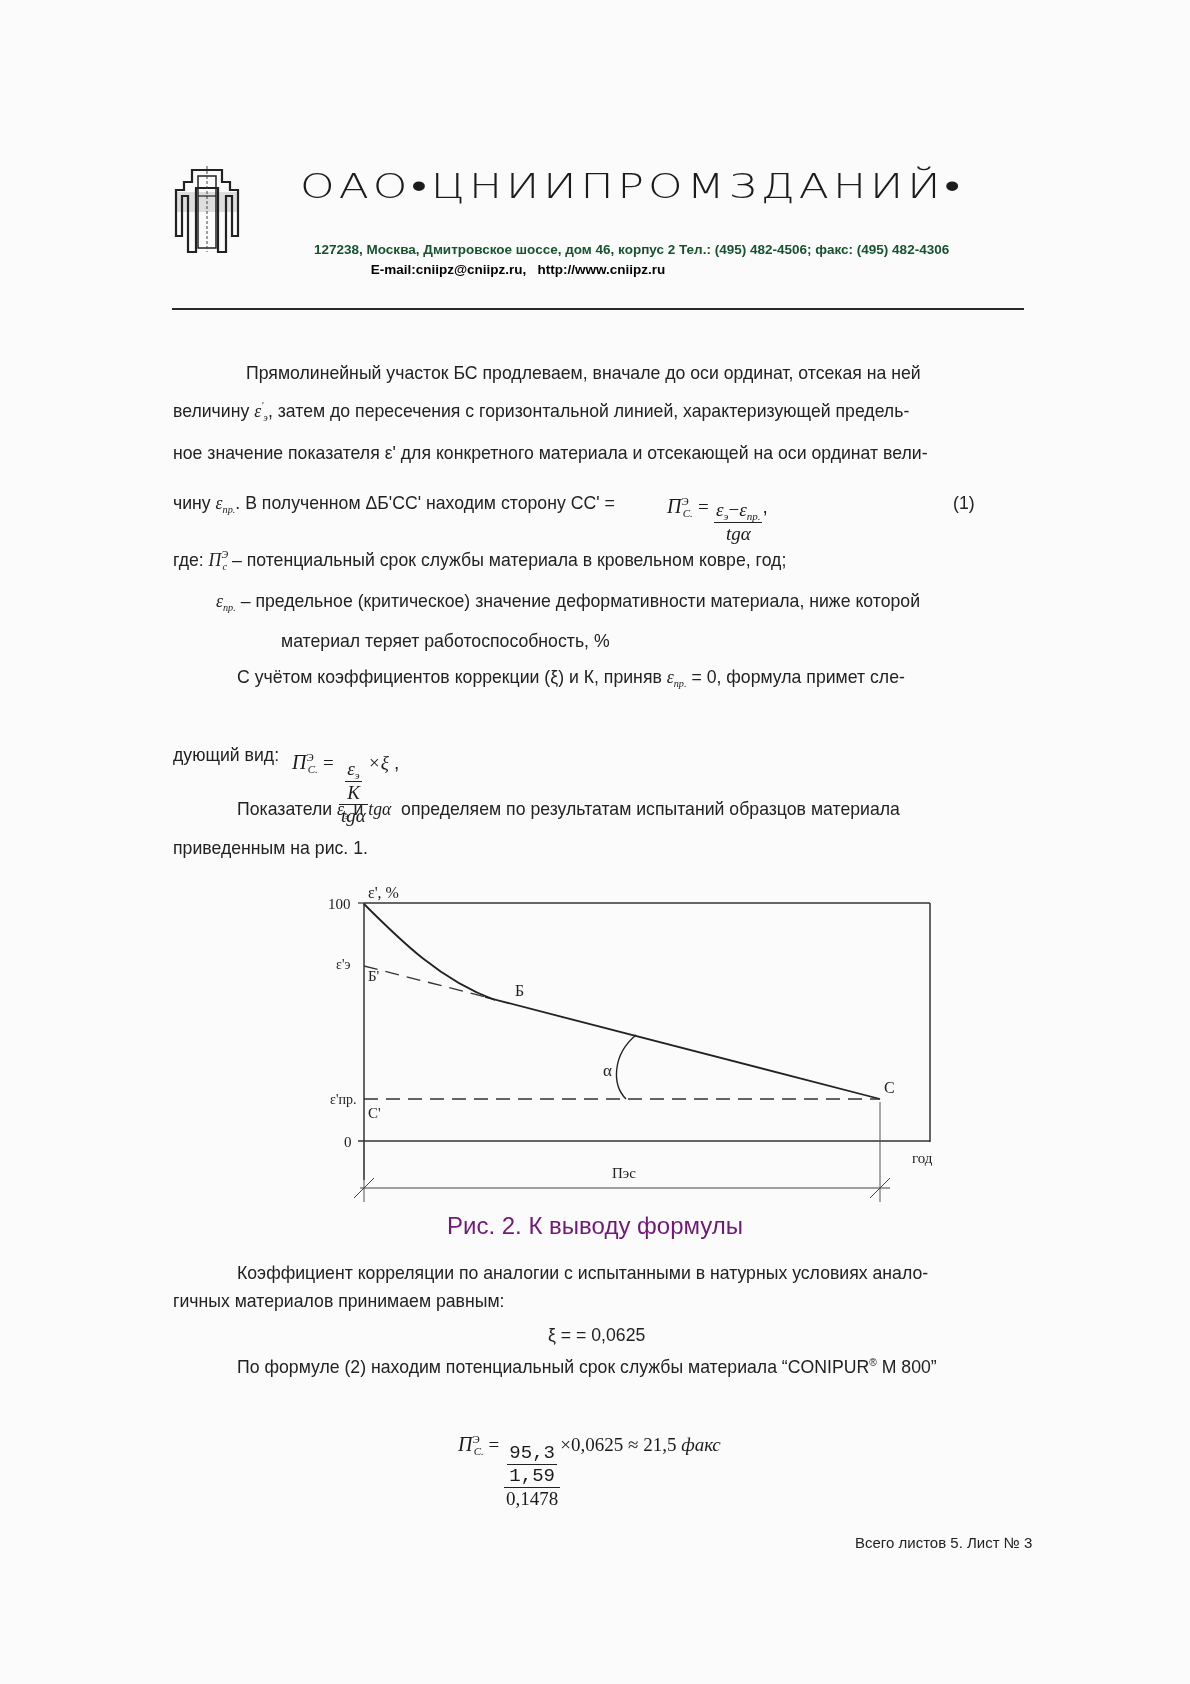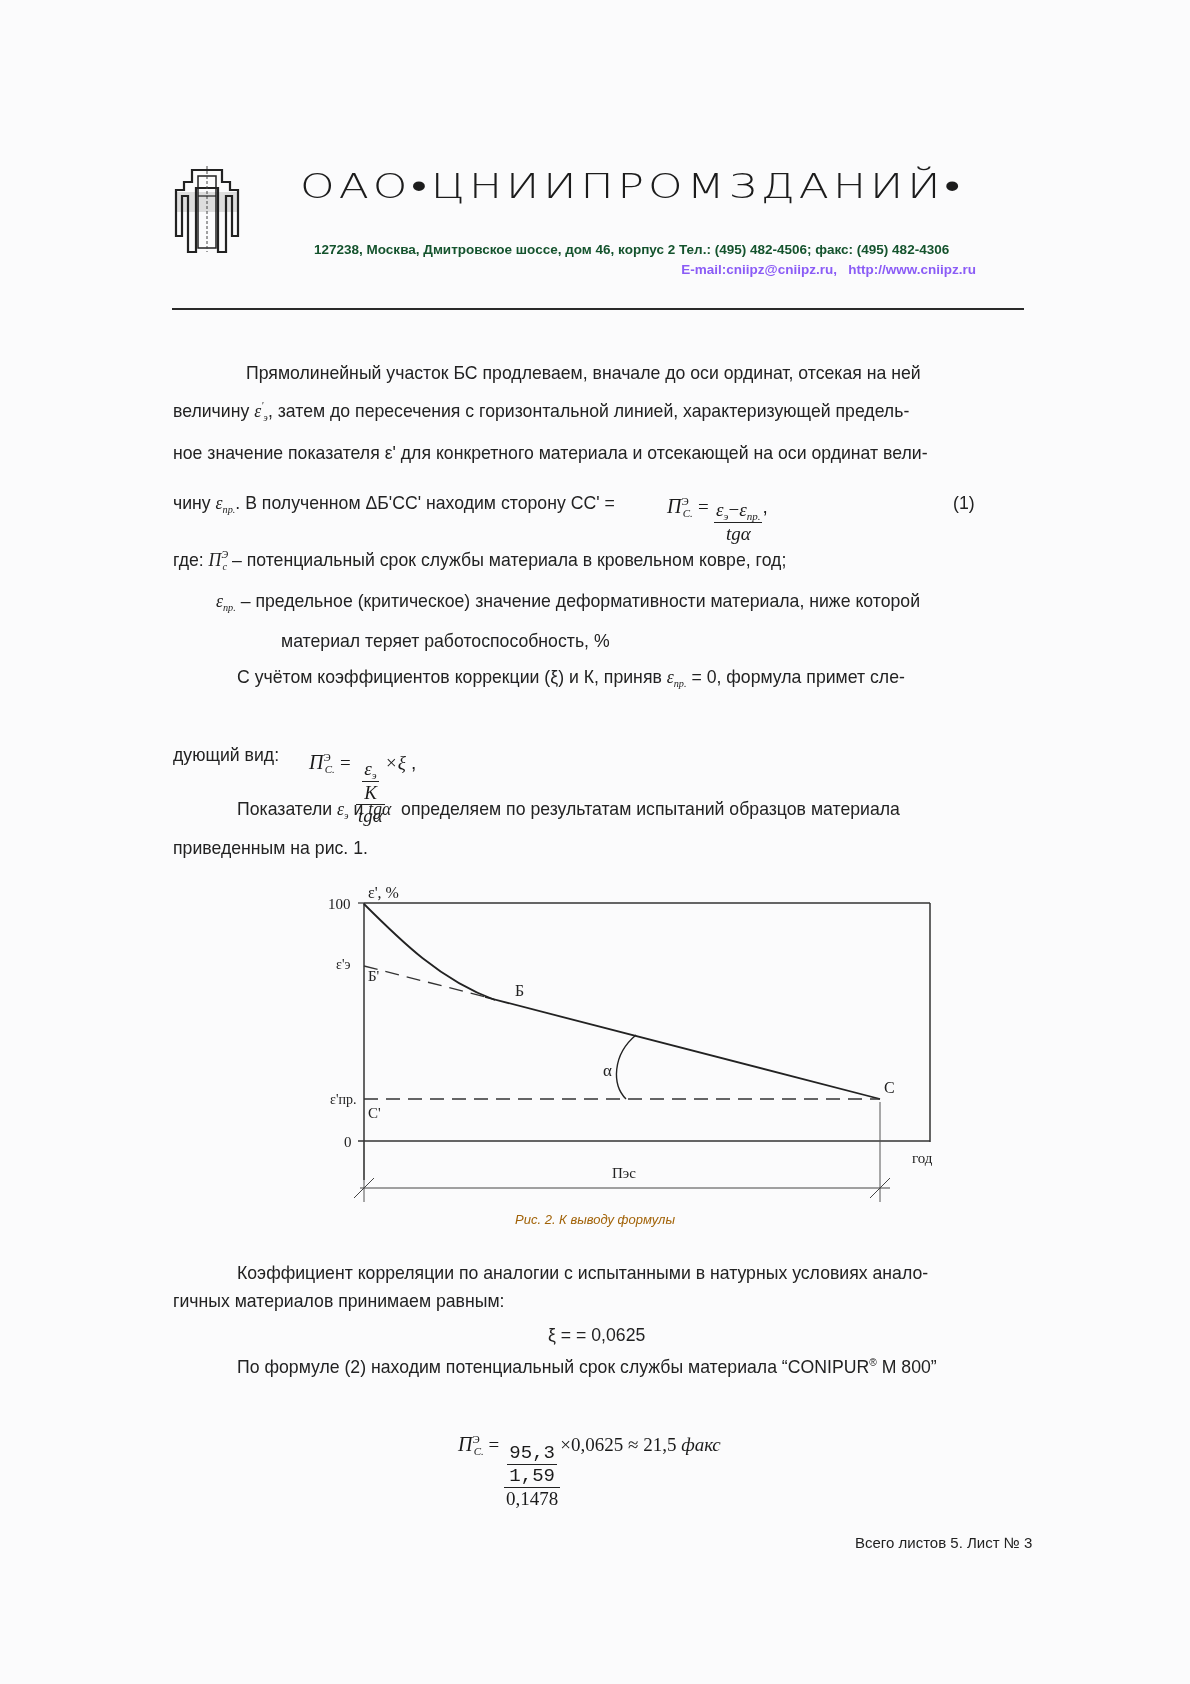--- a/index.html
+++ b/index.html
@@ -17,38 +17,38 @@
     left: 300px; top: 166px;
     font-family: "DejaVu Sans", sans-serif;
     font-size: 44px; letter-spacing: 4px; font-weight: 300;
     color: #1c1c1c; white-space: nowrap;
     transform: scaleY(0.78); transform-origin: left top;
   }
   .addr {
     left: 314px; top: 242px; font-size: 13.5px; font-weight: bold; color: #14532d; white-space: nowrap;
   }
   .contacts {
-    left: 0; width: 976px; text-align: right; top: 262px; font-size: 13.5px; font-weight: bold; color: #8b5cf6; white-space: nowrap;
+    left: 0; width: 976px; text-align: center; top: 262px; font-size: 13.5px; font-weight: bold; color: #000000; white-space: nowrap;
   }
   .contacts span { padding: 0 0 0 0; }
   .rule { left: 172px; top: 308px; width: 852px; height: 2px; background: #2a2a2a; }
 
   .p {
     font-family: "Liberation Sans", sans-serif;
     font-size: 19px; color: #222; white-space: nowrap;
     transform: scaleX(0.93); transform-origin: left top;
   }
   .m { font-family: "Liberation Serif", serif; font-style: italic; }
   .sub { font-size: 11px; vertical-align: -4px; font-style: italic; font-family: "Liberation Serif", serif; }
   .sup { font-size: 11px; vertical-align: 8px; font-family: "Liberation Serif", serif; }
   .frac { display: inline-block; vertical-align: middle; text-align: center; font-family: "Liberation Serif", serif; font-style: italic; margin-top: 29px; }
   .frac .num { display: block; border-bottom: 1px solid #222; padding: 0 2px; }
   .frac .den { display: block; padding: 0 2px; }
 
-  .caption { font-style: italic; font-size: 13px; color: #a16207; }
+  .caption { font-size: 24px; color: #701a75; }
   .footer-note { font-size: 15px; color: #222; }
   svg text { font-family: "Liberation Serif", serif; fill: #222; }
 </style>
 </head>
 <body>
 
 <div class="abs logo">
   <svg width="78" height="92" viewBox="0 0 78 92">
     <rect x="8" y="30" width="62" height="20" fill="#ddd" stroke="none"></rect>
     <path d="M24 8 H54 V20 H62 V28 H70 V74 H64 V34 H58 V90 H50 V26 H28 V90 H20 V34 H14 V74 H8 V28 H16 V20 H24 Z" fill="none" stroke="#222" stroke-width="2.2"></path>
@@ -103,21 +103,21 @@
 <div class="abs p" style="left:281px; top:630px;">материал теряет работоспособность, %</div>
 
 <div class="abs p" style="left:237px; top:666px;">
   <span>С учётом коэффициентов коррекции (ξ) и К, приняв</span>
   <span class="m"><span>ε</span><span class="sub">пр.</span></span>
   <span>= 0, формула примет сле-</span>
 </div>
 <div class="abs p" style="left:173px; top:744px;">дующий вид:</div>
 
 <div class="abs" style="left:292px; top:700px; font-size:19px; white-space:nowrap;">
-  <span class="m" style="font-size:20px;margin-left:17px;"><span>П</span><span class="sup" style="font-style:normal;">Э</span><span class="sub" style="margin-left:-6px;">С.</span></span>
+  <span class="m" style="font-size:20px;"><span>П</span><span class="sup" style="font-style:normal;">Э</span><span class="sub" style="margin-left:-6px;">С.</span></span>
   <span style="font-family:'Liberation Serif',serif;">=</span>
   <span class="frac">
     <span class="num">
       <span class="frac">
         <span class="num"><span>ε</span><span class="sub">э</span></span>
         <span class="den">K</span>
       </span>
     </span>
     <span class="den">tgα</span>
   </span><span class="m">×ξ</span>

